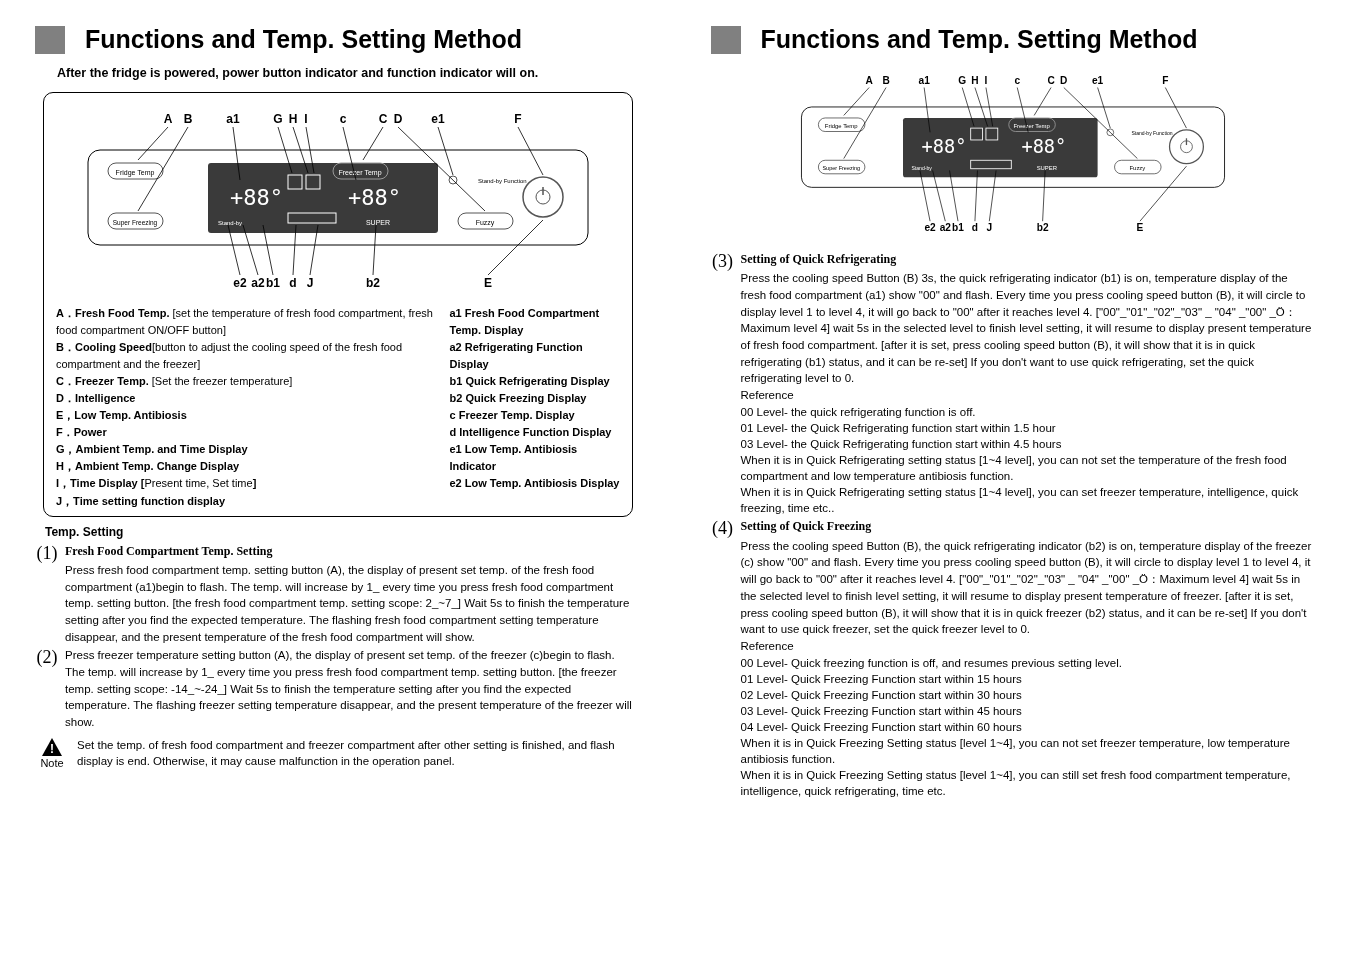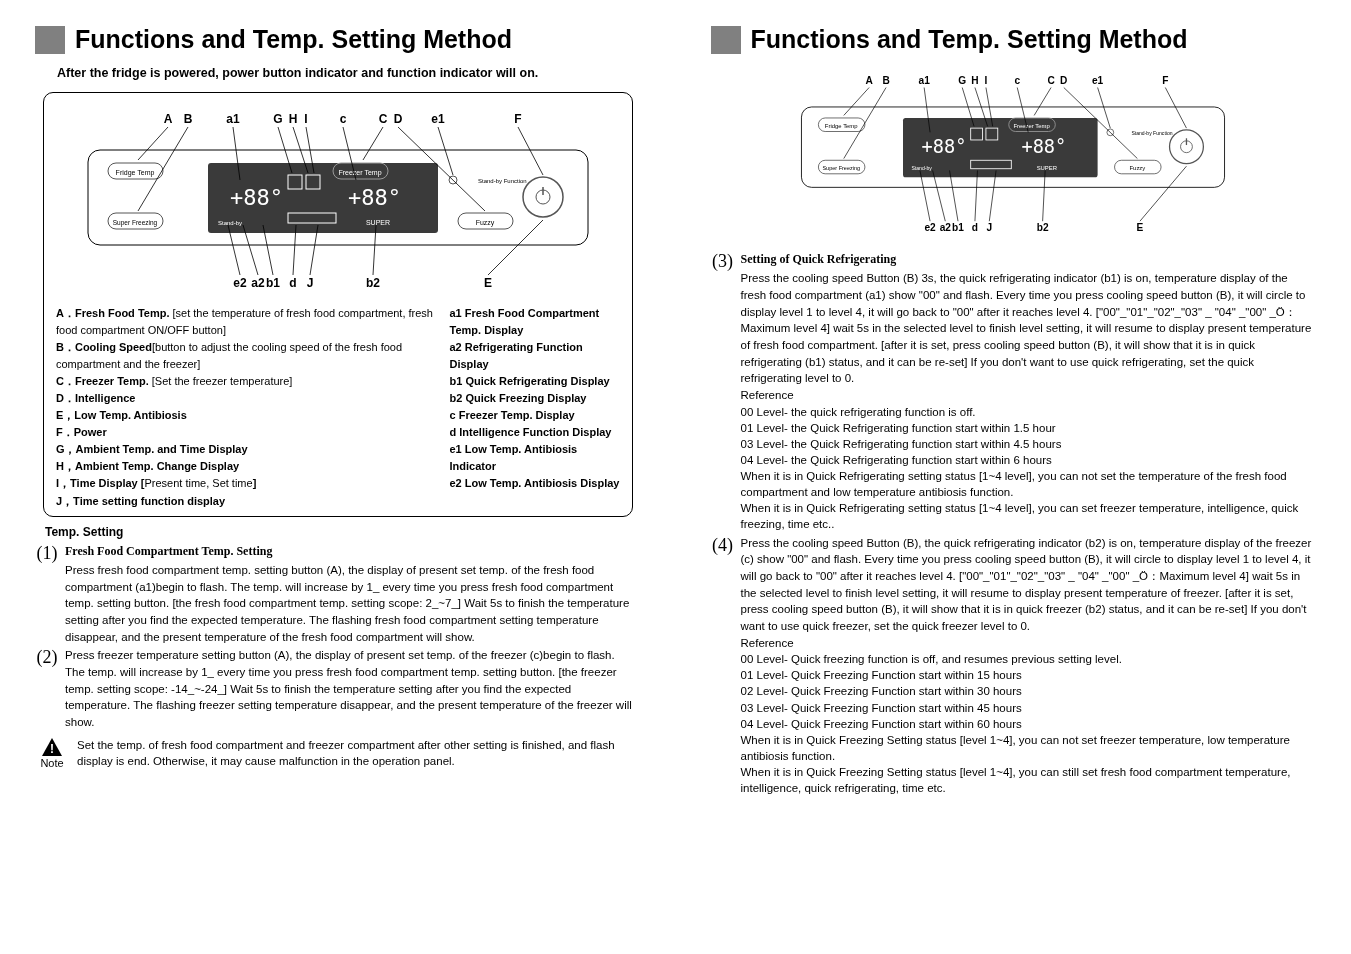--- a/index.html
+++ b/index.html
@@ -13,21 +13,21 @@
     color: #000;
   }
   .column {
     width: 50%;
     padding: 25px 35px 20px 35px;
     position: relative;
   }
   .title-row {
     display: flex;
     align-items: center;
-    gap: 10px;
+    gap: 20px;
     margin-bottom: 12px;
   }
   .title-block {
     width: 30px;
     height: 28px;
     background: #808080;
   }
   .page-title {
     font-size: 25px;
     font-weight: bold;
@@ -310,30 +310,30 @@
   <div class="numbered">
     <div class="num-circle">(3)</div>
     <div class="body-text">
       <div class="sub-head">Setting of Quick Refrigerating</div>
       <div>Press the cooling speed Button (B) 3s, the quick refrigerating indicator (b1) is on, temperature display of the fresh food compartment (a1) show "00" and flash. Every time you press cooling speed button (B), it will circle to display level 1 to level 4, it will go back to "00" after it reaches level 4. ["00"_"01"_"02"_"03" _ "04" _"00" _Ö：Maximum level 4] wait 5s in the selected level to finish level setting, it will resume to display present temperature of fresh food compartment. [after it is set, press cooling speed button (B), it will show that it is in quick refrigerating (b1) status, and it can be re-set] If you don't want to use quick refrigerating, set the quick refrigerating level to 0.</div>
       <div>Reference</div>
       <div class="ref">
           <div>00 Level- the quick refrigerating function is off.</div>
           <div>01 Level- the Quick Refrigerating function start within 1.5 hour</div>
           <div>03 Level- the Quick Refrigerating function start within 4.5 hours</div>
-          <div>04 Level- the Quick Refrigerating function start within 6 hours</div>
           <div>When it is in Quick Refrigerating setting status [1~4 level], you can not set the temperature of the fresh food compartment and low temperature antibiosis function.</div>
           <div>When it is in Quick Refrigerating setting status [1~4 level], you can set freezer temperature, intelligence, quick freezing, time etc..</div>
         </div>
     </div>
   </div>
 
   <div class="numbered">
     <div class="num-circle">(4)</div>
     <div class="body-text">
+      <div class="sub-head">Setting of Quick Freezing</div>
       <div>Press the cooling speed Button (B), the quick refrigerating indicator (b2) is on, temperature display of the freezer (c) show "00" and flash. Every time you press cooling speed button (B), it will circle to display level 1 to level 4, it will go back to "00" after it reaches level 4. ["00"_"01"_"02"_"03" _ "04" _"00" _Ö：Maximum level 4] wait 5s in the selected level to finish level setting, it will resume to display present temperature of freezer. [after it is set, press cooling speed button (B), it will show that it is in quick freezer (b2) status, and it can be re-set] If you don't want to use quick freezer, set the quick freezer level to 0.</div>
       <div>Reference</div>
       <div class="ref">
           <div>00 Level- Quick freezing function is off, and resumes previous setting level.</div>
           <div>01 Level- Quick Freezing Function start within 15 hours</div>
           <div>02 Level- Quick Freezing Function start within 30 hours</div>
           <div>03 Level- Quick Freezing Function start within 45 hours</div>
           <div>04 Level- Quick Freezing Function start within 60 hours</div>
           <div>When it is in Quick Freezing Setting status [level 1~4], you can not set freezer temperature, low temperature antibiosis function.</div>
           <div>When it is in Quick Freezing Setting status [level 1~4], you can still set fresh food compartment temperature, intelligence, quick refrigerating, time etc.</div>

